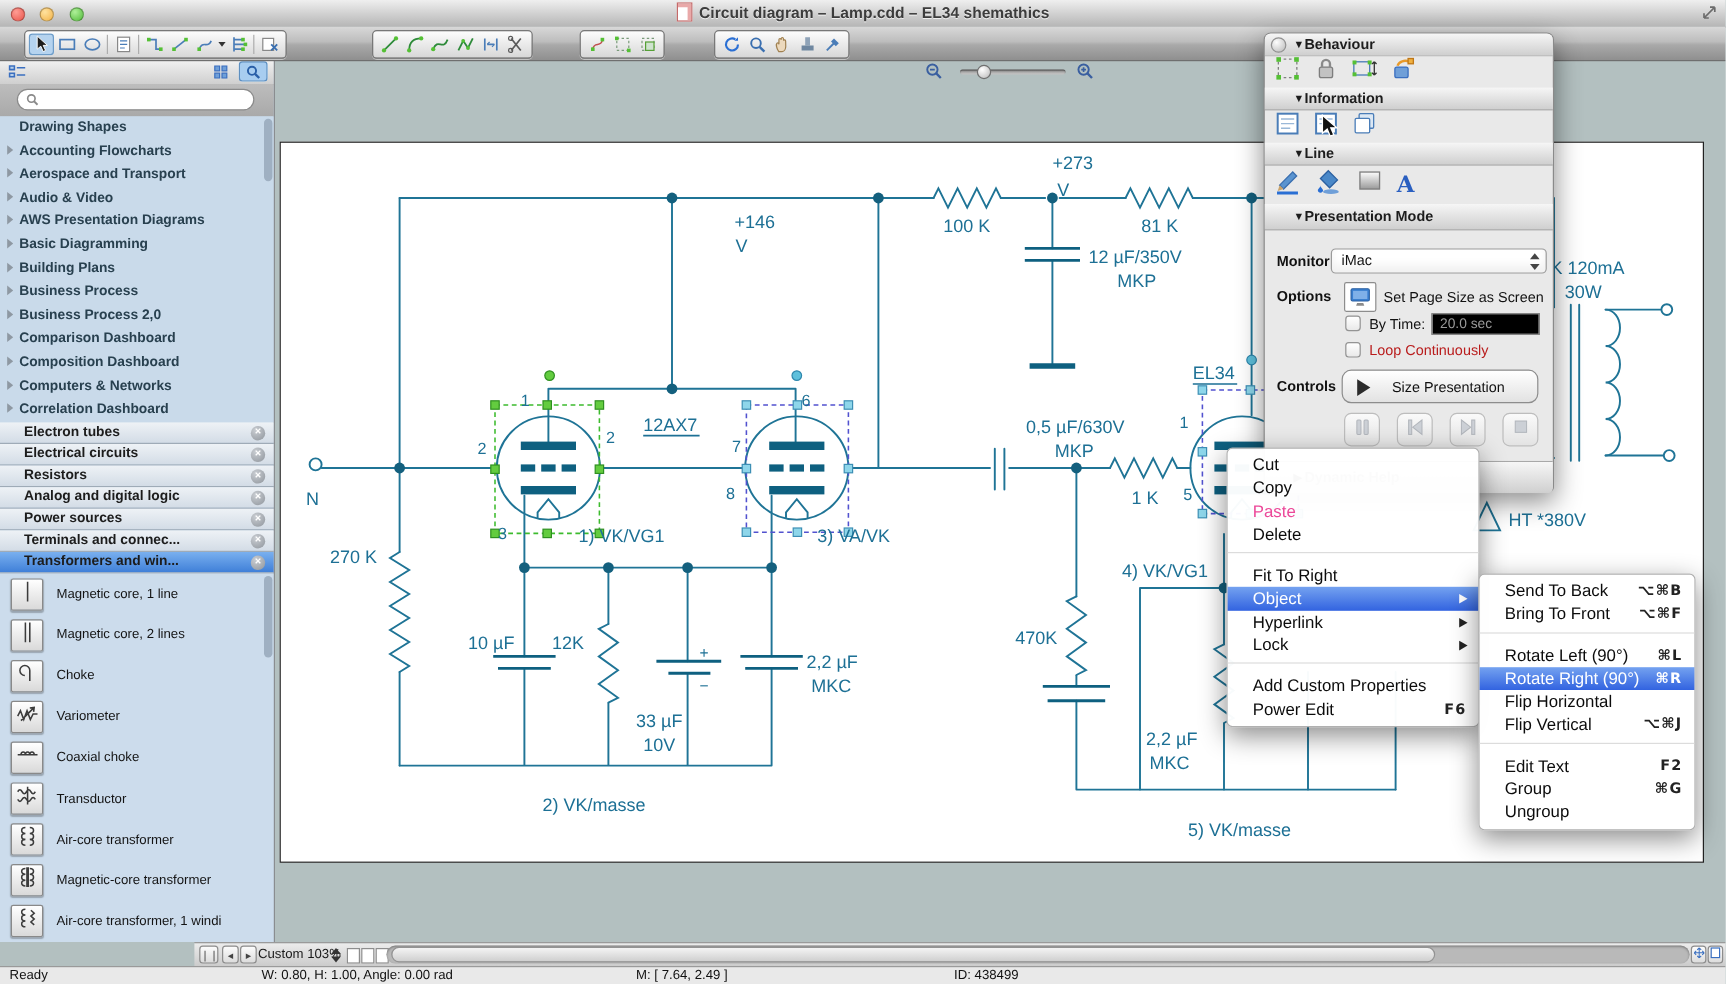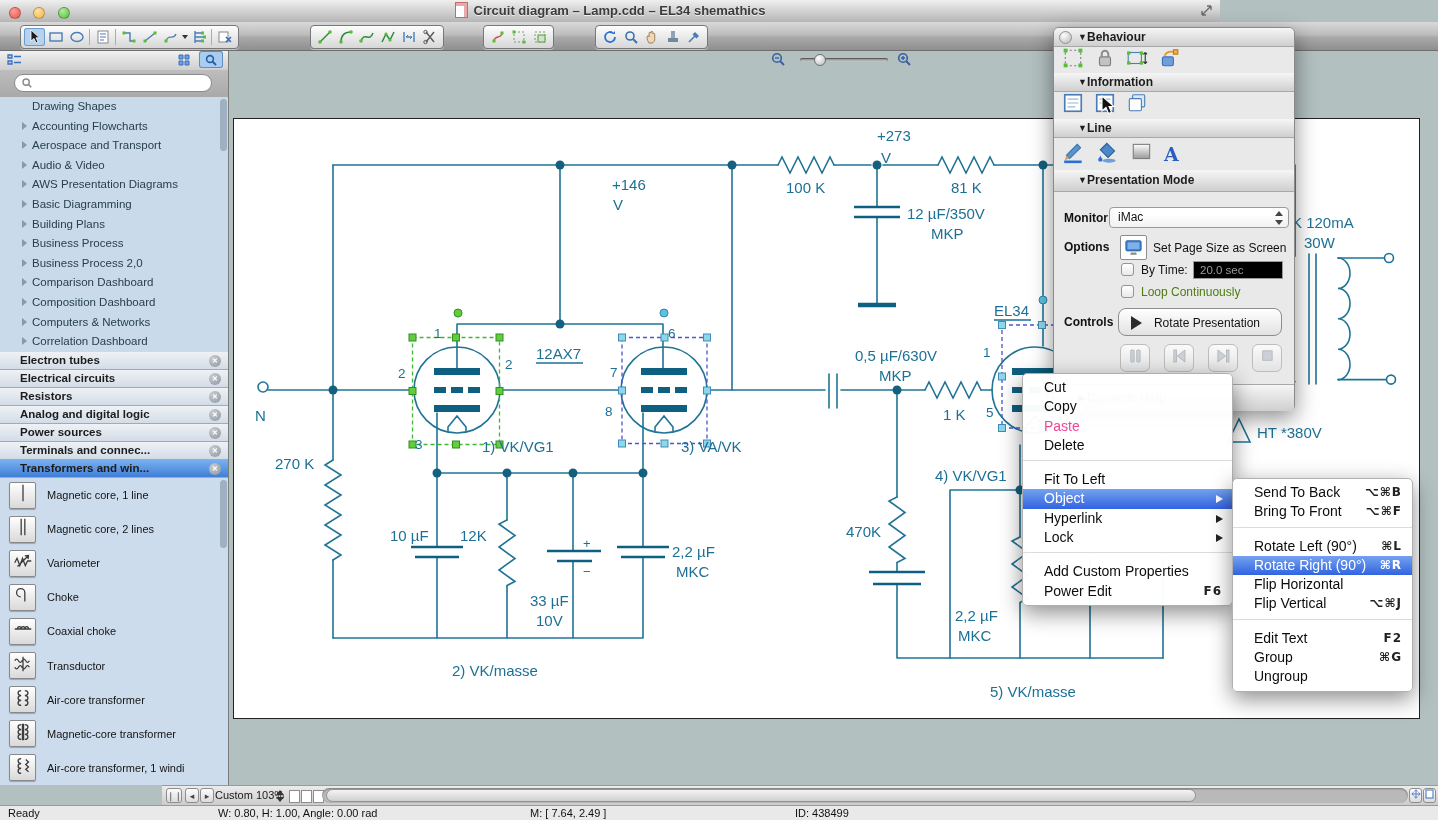--- a/index.html
+++ b/index.html
@@ -1,21 +1,21 @@
 <!DOCTYPE html>
 <html><head>
 <meta charset="utf-8">
 <style>
   html,body{margin:0;padding:0}
   body{position:relative;width:1438px;height:820px;overflow:hidden;background:#b3c0c0;
        font-family:"Liberation Sans",sans-serif;-webkit-font-smoothing:antialiased}
   .abs{position:absolute}
 
   
-  .titlebar{left:0;top:0;width:1220px;height:22px;background:linear-gradient(#efefef,#cfcfcf 55%,#b6b6b6);
+  .titlebar{left:0;top:0;width:1438px;height:22px;background:linear-gradient(#efefef,#cfcfcf 55%,#b6b6b6);
             border-bottom:1px solid #7e7e7e;z-index:5}
   .tl{display:inline-block;width:12px;height:12px;border-radius:50%;margin-right:8px;border:1px solid rgba(0,0,0,.25);box-sizing:border-box}
   .tl.red{background:radial-gradient(circle at 35% 30%,#ff9d95,#e9564c)}
   .tl.yel{background:radial-gradient(circle at 35% 30%,#ffe2a0,#f2b348)}
   .tl.grn{background:radial-gradient(circle at 35% 30%,#b0f09a,#52bb3a)}
   .traffic{position:absolute;left:9px;top:5px}
   .wtitle{position:absolute;left:0;right:0;top:0;height:22px;line-height:22px;text-align:center;
           font-size:13px;color:#3c3c3c;text-shadow:0 1px 0 rgba(255,255,255,.7);font-weight:bold}
   .doc-ic{display:inline-block;width:11px;height:14px;background:#fff;border:1px solid #c46a6a;
           box-shadow:inset -3px 3px 0 #e9a9a9;vertical-align:-3px;margin-right:6px}
@@ -39,21 +39,21 @@
 
   
   .sidebar{left:0;top:50px;width:228px;height:735px;background:#c9daea;border-right:1px solid #7c7c7c;z-index:4}
   .sbtoolbar{position:absolute;left:0;top:0;width:228px;height:20px;background:linear-gradient(#f2f2f2,#cfcfcf);border-bottom:1px solid #9a9a9a}
   .sbtbtn{position:absolute;top:1px;width:24px;height:17px;display:flex;align-items:center;justify-content:center;border-radius:3px}
   .sbtbtn.sel{background:#a8cdf0;box-shadow:inset 0 0 0 1px #5e8fc0}
   .searchrow{position:absolute;left:0;top:20px;width:228px;height:27px;background:linear-gradient(#bdbdbd,#a9a9a9)}
   .searchpill{position:absolute;left:14px;top:4px;width:198px;height:18px;background:#fff;border:1px solid #8b8b8b;
               border-radius:10px;font-size:11px;color:#999;display:flex;align-items:center;padding-left:6px;box-sizing:border-box}
   .catlist{position:absolute;left:0;top:47px;width:228px;height:255px;background:#c9daea;overflow:hidden}
-  .catrow{height:19.6px;line-height:19.6px;font-size:11.5px;color:#28404f;padding-left:22px;white-space:nowrap;font-weight:normal}
+  .catrow{height:19.6px;line-height:19.6px;font-size:11.5px;color:#28404f;padding-left:6px;white-space:nowrap;font-weight:bold}
   .cat-tri{display:inline-block;width:0;height:0;border-left:5px solid #8e98a2;border-top:4px solid transparent;
            border-bottom:4px solid transparent;margin-right:5px}
   .catrow.plain .cat-tri{visibility:hidden}
   .liblist{position:absolute;left:0;top:302px;width:228px;height:126px}
   .librow{position:relative;height:17px;line-height:17px;font-size:11.5px;font-weight:bold;color:#1c1c1c;padding-left:20px;
           background:linear-gradient(#eef2f6,#d3dce6);border-bottom:1px solid #9fabb7}
   .librow.selected{background:linear-gradient(#79b0ef,#3f7fd8)}
   .lib-close{position:absolute;right:7px;top:2.5px;width:12px;height:12px;border-radius:50%;
              background:radial-gradient(circle at 35% 30%,#c9cdd2,#8f959c);color:#fff;font-size:7px;line-height:12px;
              text-align:center;font-weight:bold}
@@ -408,32 +408,32 @@
         <span class="shape-thumb">
           <span class="glyph"><svg class="sg" width="22" height="22" viewBox="0 0 24 24">
               <path d="M10 3v18M14 3v18"></path>
             </svg></span>
         </span>
         <span class="shape-label">Magnetic core, 2 lines</span>
       </div>
       <div class="shaperow">
         <span class="shape-thumb">
           <span class="glyph"><svg class="sg" width="22" height="22" viewBox="0 0 24 24">
+              <path d="M14 19V9.5A4.5 4.5 0 1 0 9.5 14"></path>
+            </svg></span>
+        </span>
+        <span class="shape-label">Choke</span>
+      </div>
+      <div class="shaperow">
+        <span class="shape-thumb">
+          <span class="glyph"><svg class="sg" width="22" height="22" viewBox="0 0 24 24">
               <path d="M3 14l2.5-5 3 8 3-8 3 8 2.5-5h4M6 18L18 6m-4 .5L18 6l-.5 4"></path>
             </svg></span>
         </span>
         <span class="shape-label">Variometer</span>
-      </div>
-      <div class="shaperow">
-        <span class="shape-thumb">
-          <span class="glyph"><svg class="sg" width="22" height="22" viewBox="0 0 24 24">
-              <path d="M14 19V9.5A4.5 4.5 0 1 0 9.5 14"></path>
-            </svg></span>
-        </span>
-        <span class="shape-label">Choke</span>
       </div>
       <div class="shaperow">
         <span class="shape-thumb">
           <span class="glyph"><svg class="sg" width="22" height="22" viewBox="0 0 24 24">
               <path d="M3 12h18M6 12a2 2.6 0 1 1 4 0a2 2.6 0 1 1 4 0a2 2.6 0 1 1 4 0"></path>
             </svg></span>
         </span>
         <span class="shape-label">Coaxial choke</span>
       </div>
       <div class="shaperow">
@@ -769,26 +769,26 @@
         <path d="M8 16h6l1 2.5H7z" fill="#8a8a8a"></path>
       </svg>
   </div>
   <span class="abs" style="left:99px;top:213px;font-size:12px;color:#111">Set Page Size as Screen</span>
 
   <span class="abs chk" style="left:67px;top:235px"></span>
   <span class="abs" style="left:87px;top:235px;font-size:12px;color:#111">By Time:</span>
   <div class="abs ifield" style="left:139px;top:233px;width:90px;height:18px"><span>20.0 sec</span></div>
 
   <span class="abs chk" style="left:67px;top:257px"></span>
-  <span class="abs" style="left:87px;top:257px;font-size:12px;color:#4d7c0f">Loop Continuously</span>
+  <span class="abs" style="left:87px;top:257px;font-size:12px;color:#b91c1c">Loop Continuously</span>
 
   <span class="abs ilabel" style="left:10px;top:287px">Controls</span>
   <div class="startbtn" style="left:64px;top:280px;width:164px;height:28px;line-height:28px">
     <span class="playtri"></span>
-    <span style="margin-left:14px">Rotate Presentation</span>
+    <span style="margin-left:14px">Size Presentation</span>
   </div>
 
   <div class="abs" style="left:0;top:316px;width:240px;height:28px">
 
   <span class="transbtn" style="left: 66px; top: 0px;">
         <span class="glyph"><svg class="tg" width="26" height="24" viewBox="0 0 30 28">
             <rect x="10" y="7" width="4" height="14" rx="1"></rect>
             <rect x="17" y="7" width="4" height="14" rx="1"></rect>
           </svg></span>
       </span>
@@ -817,21 +817,21 @@
   </div>
 </div>
 
 <div class="menu ctx" style="left:1022px;top:373px;width:211px">
 
 <div class="mi"><span class="mi-label">Cut</span><span class="mi-short"></span></div>
     <div class="mi"><span class="mi-label">Copy</span><span class="mi-short"></span></div>
     <div class="mi disabled"><span class="mi-label">Paste</span><span class="mi-short"></span></div>
     <div class="mi"><span class="mi-label">Delete</span><span class="mi-short"></span></div>
     <div class="mi sep"></div>
-    <div class="mi"><span class="mi-label">Fit To Left</span><span class="mi-short"></span></div>
+    <div class="mi"><span class="mi-label">Fit To Right</span><span class="mi-short"></span></div>
     <div class="mi hl has-sub"><span class="mi-label">Object</span><span class="mi-short"></span><i class="mi-arrow"></i></div>
     <div class="mi has-sub"><span class="mi-label">Hyperlink</span><span class="mi-short"></span><i class="mi-arrow"></i></div>
     <div class="mi has-sub"><span class="mi-label">Lock</span><span class="mi-short"></span><i class="mi-arrow"></i></div>
     <div class="mi sep"></div>
     <div class="mi"><span class="mi-label">Add Custom Properties</span><span class="mi-short"></span></div>
     <div class="mi"><span class="mi-label">Power Edit</span><span class="mi-short">F6</span></div>
   </div>
 
 <div class="menu sub" style="left:1232px;top:478px;width:181px">
 

